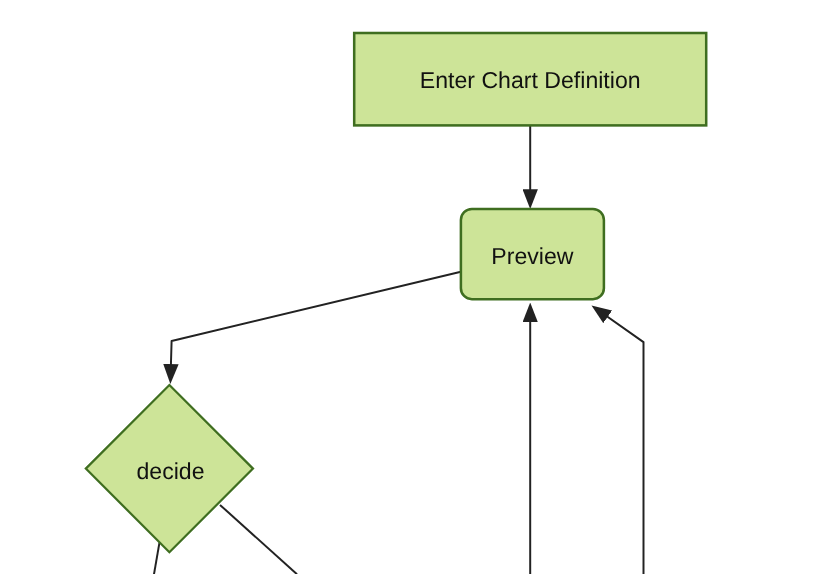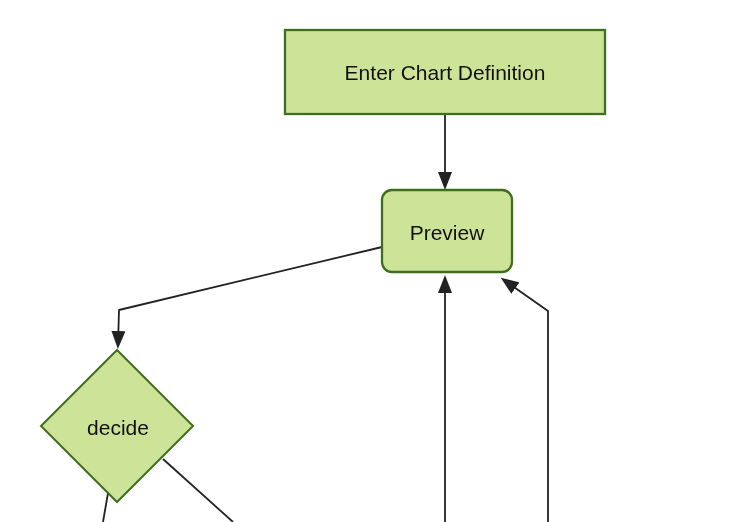--- a/index.html
+++ b/index.html
@@ -2,20 +2,21 @@
 <html><head>
 <meta charset="utf-8">
 <style>
   html, body { margin: 0; padding: 0; background: #ffffff; }
   .canvas-wrap {
     width: 625px;
     height: 522px;
     position: relative;
     overflow: hidden;
     background: #ffffff;
+    margin-left: 37px;
   }
   svg { display: block; }
   .node-shape { stroke-width: 2.3px; }
   .diamond-shape { stroke-width: 2px; }
   .edge-path { fill: none; stroke-width: 1.8px; stroke-linejoin: round; stroke-linecap: butt; }
   .node-label {
     font-family: "Liberation Sans", "DejaVu Sans", sans-serif;
     font-size: 21px;
     text-anchor: middle;
   }

